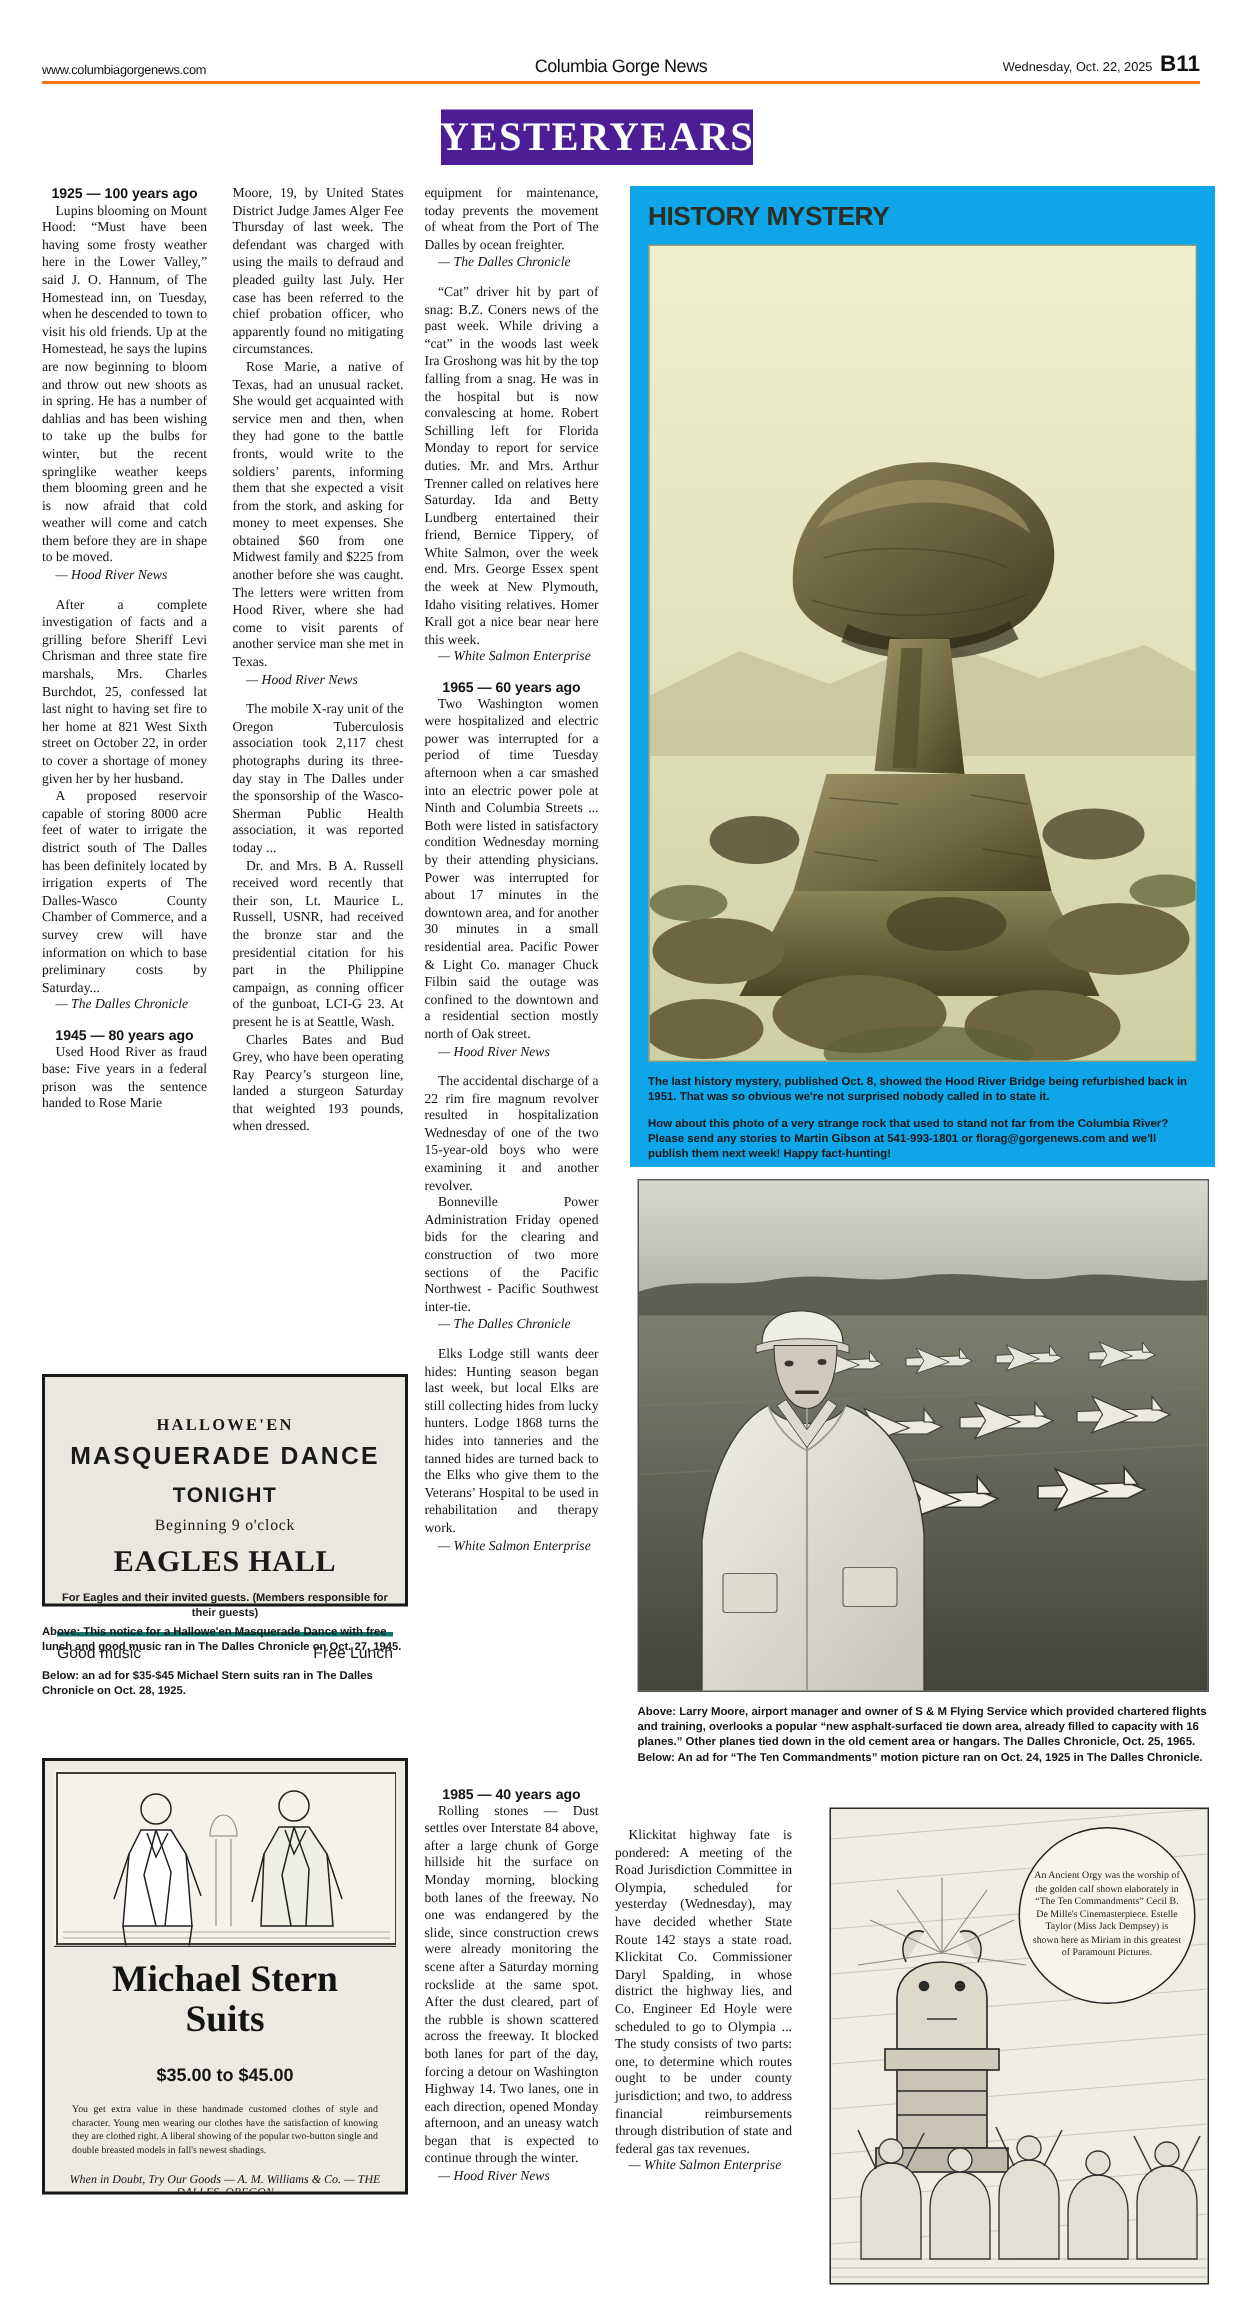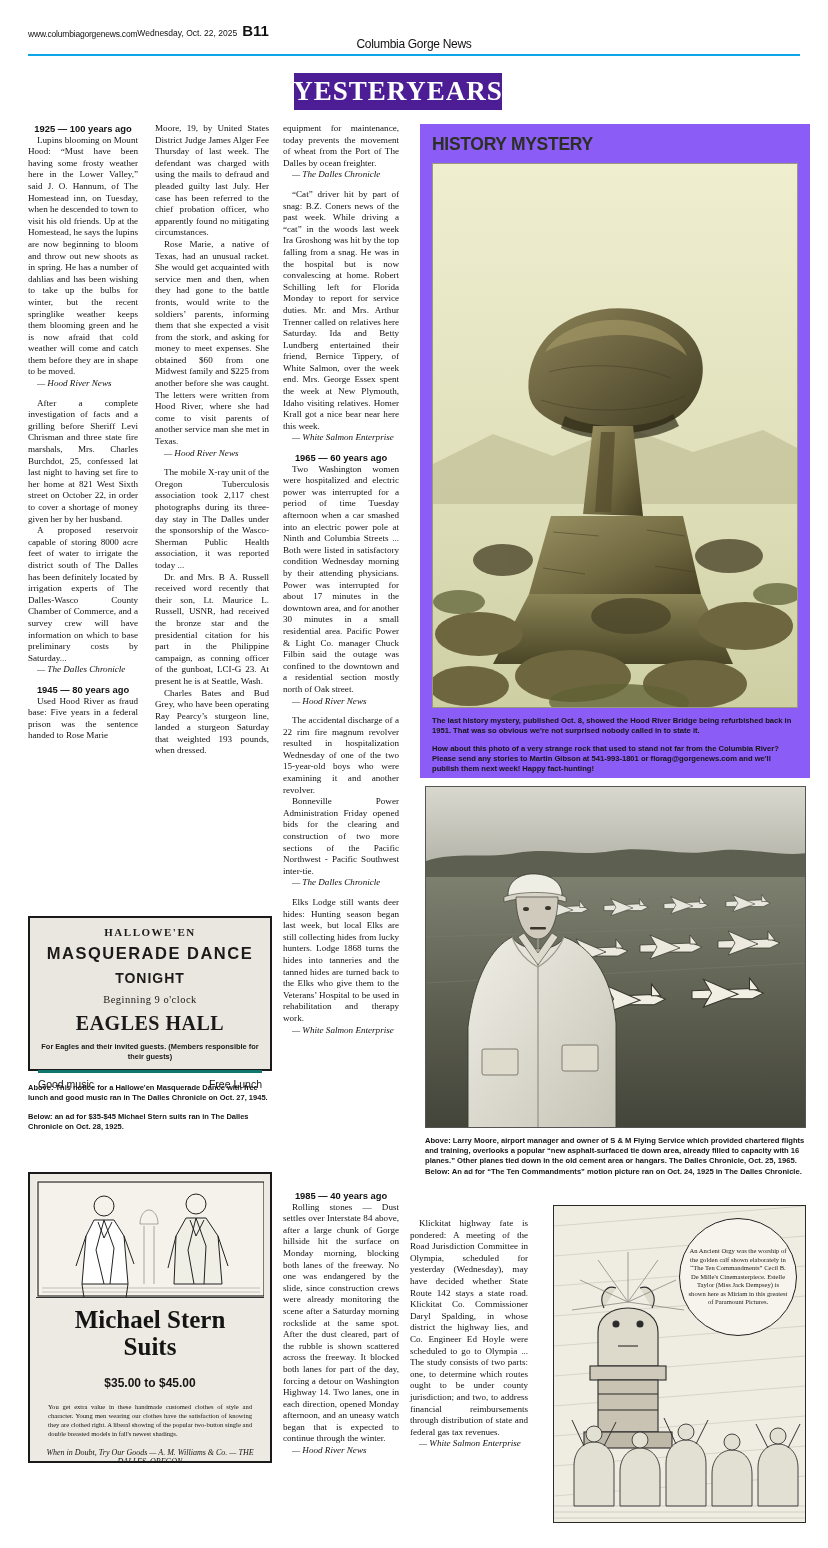--- a/index.html
+++ b/index.html
@@ -9,23 +9,23 @@
     background: #ffffff;
     font-family: "Liberation Serif", serif;
     color: #111;
     overflow: hidden;
     position: relative;
   }
 
   
   .masthead {
     position: absolute; left: 28px; top: 30px; width: 772px; height: 26px;
-    display: flex; align-items: flex-end; 
-    border-bottom: 2px solid #0ea5e9;
-    padding-bottom: 15px;
+    display: flex; align-items: flex-end; justify-content: space-between;
+    border-bottom: 2px solid #f97316;
+    padding-bottom: 3px;
   }
   .mh-url  { font-family: "Liberation Sans", sans-serif; font-size: 8.5px; letter-spacing:-0.2px; color:#111; }
   .mh-name { font-family: "Liberation Sans", sans-serif; font-size: 12px; color:#111; letter-spacing:-0.3px;
              position:absolute; left:0; right:0; text-align:center; bottom:3px;}
   .mh-right { font-family: "Liberation Sans", sans-serif; font-size: 8.5px; color:#111; display:flex; align-items:baseline; gap:5px;}
   .mh-page { font-family: "Liberation Sans", sans-serif; font-weight: bold; font-size: 15px; }
 
   
   .banner {
     position: absolute; left: 294px; top: 73px; width: 208px; height: 37px;
@@ -57,21 +57,21 @@
 
   #col1 { left: 28px;  top: 123px; width: 110px; }
   #col2 { left: 155px; top: 123px; width: 114px; }
   #col3 { left: 283px; top: 123px; width: 116px; }
   #col3b{ left: 283px; top: 1190px; width: 116px; }
   #col4b{ left: 410px; top: 1190px; width: 118px; }
 
   
   .hm {
     position: absolute; left: 420px; top: 124px; width: 390px; height: 654px;
-    background: #8b5cf6;
+    background: #0ea5e9;
     padding: 10px 12px;
   }
   .hm-title {
     font-family: "Liberation Sans", sans-serif; font-weight: bold;
     font-size: 17.5px; letter-spacing: -0.3px; color: #2c3024; margin-bottom: 8px;
   }
   .hm-photo {
     width: 366px; height: 545px; border: 1px solid #9a9a7a;
     position: relative; overflow: hidden;
     background: linear-gradient(170deg,#e9e9c4 0%, #dcdcae 30%, #cfcf9c 60%, #bdbd86 100%);
@@ -95,21 +95,21 @@
     font-family: "Liberation Sans", sans-serif; font-size: 7.6px; font-weight: bold;
     line-height: 10.2px; color:#151515;
   }
 
   
   .hallad {
     position:absolute; left: 28px; top: 916px; width: 244px; height: 155px;
     border: 2px solid #1a1a1a; background: #e9e7df;
     padding: 6px 8px; text-align:center; color:#1a1a1a;
   }
-  .hl1 { font-family:"Liberation Serif",serif; font-size:11px; letter-spacing:1.5px; font-weight:bold; margin-top:2px;}
+  .hl1 { font-family:"Liberation Serif",serif; font-size:11px; letter-spacing:1.5px; font-weight:bold; margin-top:20px;}
   .hl2 { font-family:"Liberation Sans",sans-serif; font-size:16.5px; font-weight:bold; letter-spacing:1.5px; margin-top:6px;}
   .hl3 { font-family:"Liberation Sans",sans-serif; font-size:14px; font-weight:bold; letter-spacing:1px; margin-top:7px;}
   .hl4 { font-family:"Liberation Serif",serif; font-size:10.5px; margin-top:8px; letter-spacing:0.5px;}
   .hl5 { font-family:"Liberation Serif",serif; font-size:20px; font-weight:bold; margin-top:7px; letter-spacing:0.5px;}
   .hl6 { font-family:"Liberation Sans",sans-serif; font-size:7.4px; font-weight:bold; margin-top:7px; line-height:10px;}
   .hl7 { display:flex; justify-content:space-between; font-family:Liberation Sans, sans-serif;
          font-size:10.5px; margin-top:8px; border-top:3px solid #0f766e; padding-top:5px;}
 
   .adcap {
     position:absolute; left: 28px; top: 1083px; width: 244px;

